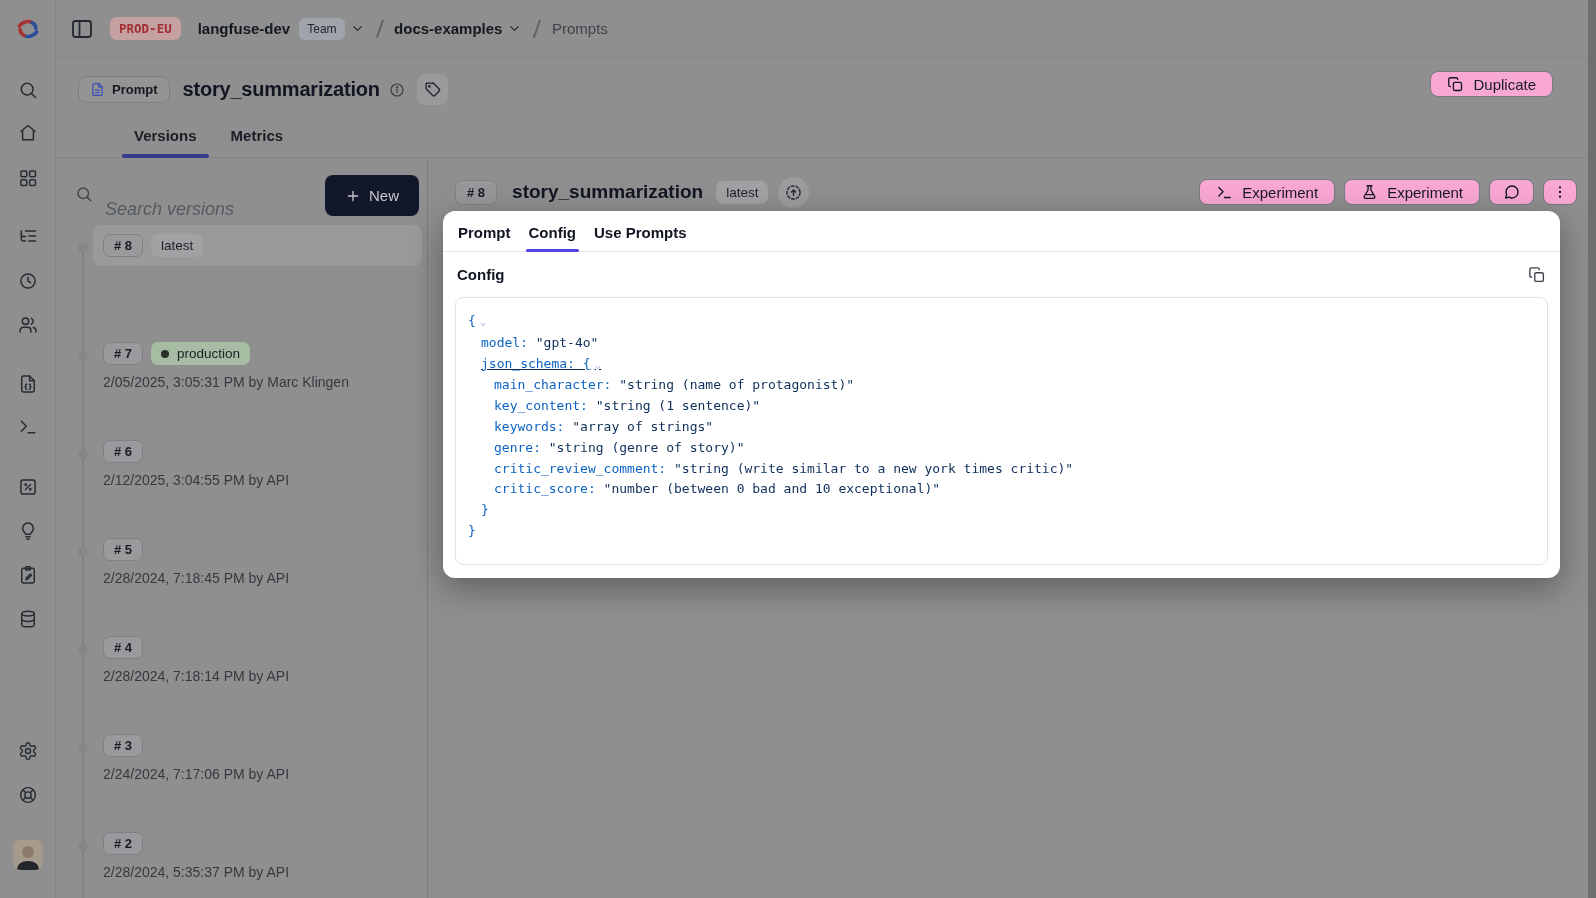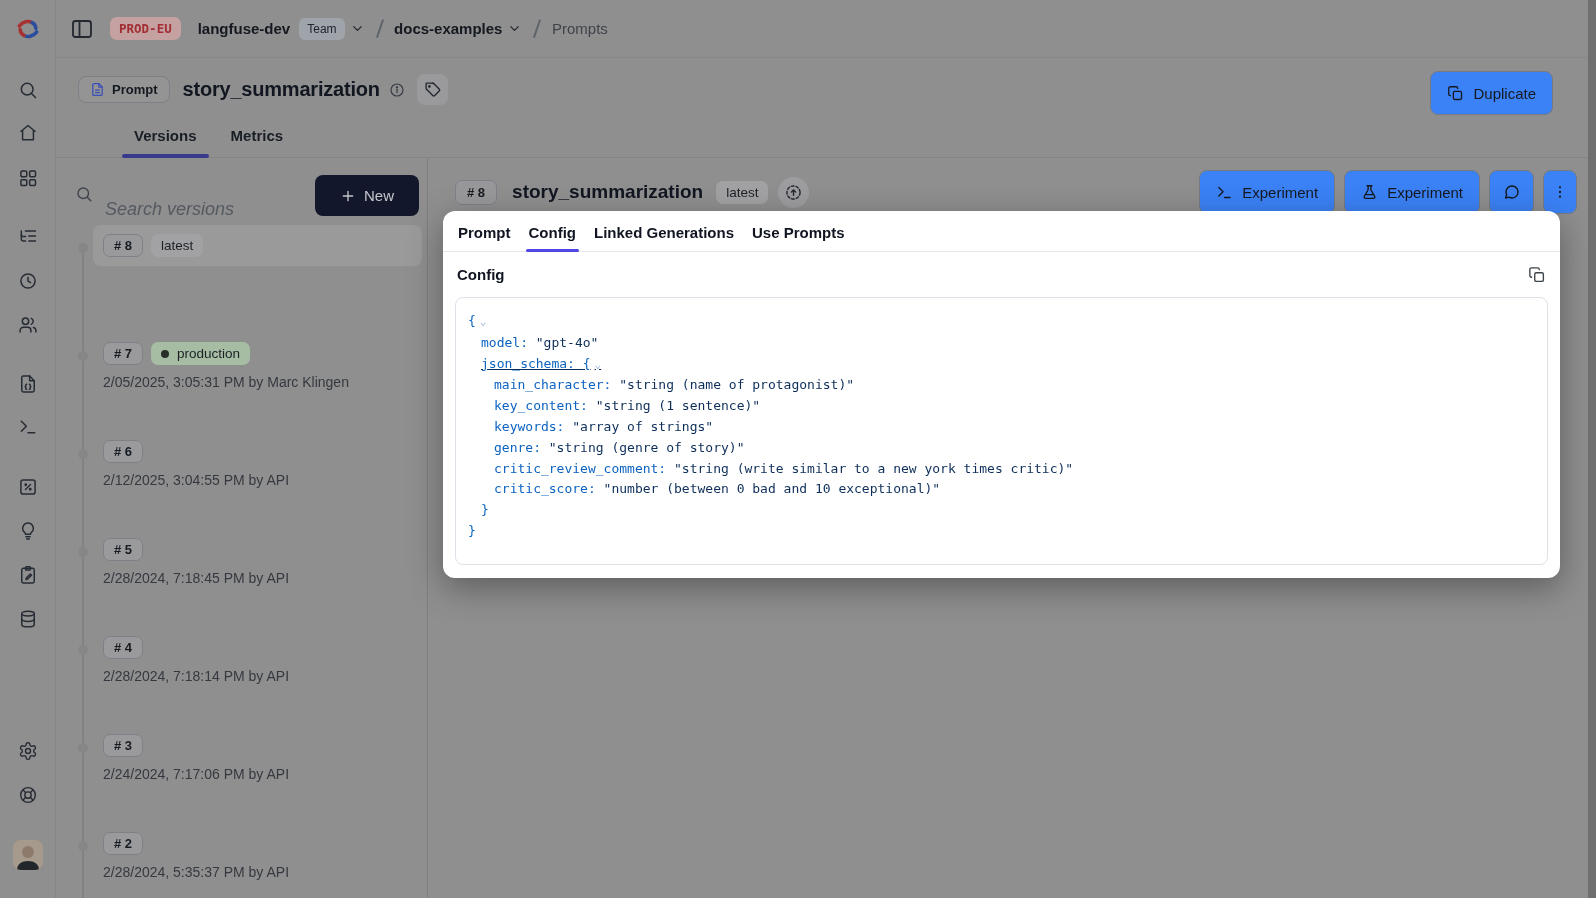--- a/index.html
+++ b/index.html
@@ -29,32 +29,32 @@
   .tb-project { font-size:15px; font-weight:700; color:#14181f; cursor:pointer; }
   .tb-section { font-size:15px; color:#3e434a; }
 
   
   .page-header { position:absolute; left:56px; top:58px; right:0; height:100px; border-bottom:1px solid #848484; }
   .ph-row { position:absolute; top:16px; left:22px; display:flex; align-items:center; }
   .type-pill { display:flex; align-items:center; gap:7px; border:1px solid #7b8086; border-radius:8px; padding:5px 11px; font-size:13px; font-weight:700; color:#14181f; background:#949495; }
   .ph-title { margin-left:13px; font-size:20px; font-weight:700; letter-spacing:-0.2px; color:#111620; }
   .info-icon { margin-left:9px; width:16px; height:16px; color:#383d44; }
   .tag-btn { margin-left:12px; width:31px; height:31px; border-radius:8px; background:#9a9a9c; display:flex; align-items:center; justify-content:center; color:#23272f; cursor:pointer; }
-  .btn-outline { height:44px; padding:0 16px; border:1px solid #767b82; border-radius:8px; background:#3b82f6; display:flex; align-items:center; gap:9px; font-size:15px; font-weight:500; color:#15191f; cursor:pointer; }
+  .btn-outline { height:26px; padding:0 16px; border:1px solid #767b82; border-radius:8px; background:#f9a8d4; display:flex; align-items:center; gap:9px; font-size:15px; font-weight:500; color:#15191f; cursor:pointer; }
   .dup-btn { position:absolute; right:43px; top:13px; }
   .ph-tabs { position:absolute; left:66px; bottom:0; display:flex; }
   .ph-tab { position:relative; padding:0 12px 13px 12px; margin-right:10px; font-size:15px; font-weight:600; color:#191d25; cursor:pointer; }
   .ph-tab.active::after { content:''; position:absolute; left:0px; right:0px; bottom:-1px; height:4px; background:#383a8c; border-radius:2px; }
 
   
   .version-panel { position:absolute; left:56px; top:158px; width:372px; bottom:0; border-right:1px solid #7f7f7f; }
   .vp-search-icon { position:absolute; left:19px; top:27px; width:18px; height:18px; color:#40454c; }
   .vp-search-input { position:absolute; left:49px; top:38px; width:190px; height:26px; border:none; outline:none; background:transparent; font-size:18px; font-family:"Liberation Sans",sans-serif; color:#2a2e35;font-style:italic; }
   .vp-search-input::placeholder { color:#555a61; opacity:1; }
-  .vp-new { position:absolute; right:8px; top:17px; width:104px; height:41px; background:#12172b; border-radius:8px; color:#c6c7cc; font-size:15px; font-weight:500; display:flex; align-items:center; justify-content:center; gap:8px; cursor:pointer; }
+  .vp-new { position:absolute; right:8px; top:17px; width:94px; height:41px; background:#12172b; border-radius:8px; color:#c6c7cc; font-size:15px; font-weight:500; display:flex; align-items:center; justify-content:center; gap:8px; cursor:pointer; }
   .timeline { position:absolute; left:26px; top:90px; bottom:0; width:2px; background:#828282; }
   .v-dot { position:absolute; left:22px; width:10px; height:10px; border-radius:50%; background:#868687; }
   .v-item { position:absolute; left:37px; width:329px; padding:9px 10px; border-radius:8px; cursor:pointer; }
   .v-item.v-sel { background:#9a9a9b; }
   .v-row { display:flex; align-items:center; gap:8px; }
   .v-num { border:1px solid #7d8187; background:#9a9a9c; border-radius:7px; padding:3px 10px; font-size:13px; font-weight:700; color:#171b22; }
   .v-tag { border-radius:7px; padding:4px 10px; font-size:13.5px; color:#1c2026; background:#a2a2a4; display:flex; align-items:center; gap:8px; }
   .v-tag.production { background:#a6bca3; }
   .v-tag-dot { width:8px; height:8px; border-radius:50%; background:#272e29; }
   .v-meta { margin-top:7px; font-size:14px; color:#35393f; line-height:20px; max-width:272px; }
@@ -379,21 +379,20 @@
             <circle cx="12" cy="19" r="1.7"></circle>
           </svg>
       </div>
     </div>
   </div>
 
   <div class="card">
     <div class="card-tabs">
         <div class="c-tab">Prompt</div>
         <div class="c-tab active">Config</div>
-        <div class="c-tab">Linked Generations</div>
         <div class="c-tab">Use Prompts</div>
       </div>
     <div class="cfg-head">
       <span>Config</span>
       <span class="copy-btn">
         <svg viewBox="0 0 24 24" fill="none" stroke="currentColor" stroke-width="1.8" stroke-linejoin="round">
             <rect x="9" y="9" width="11.5" height="11.5" rx="2"></rect>
             <path d="M5.5 15H4.5a2 2 0 0 1-2-2V4.5a2 2 0 0 1 2-2H13a2 2 0 0 1 2 2v1"></path>
           </svg>
       </span>

